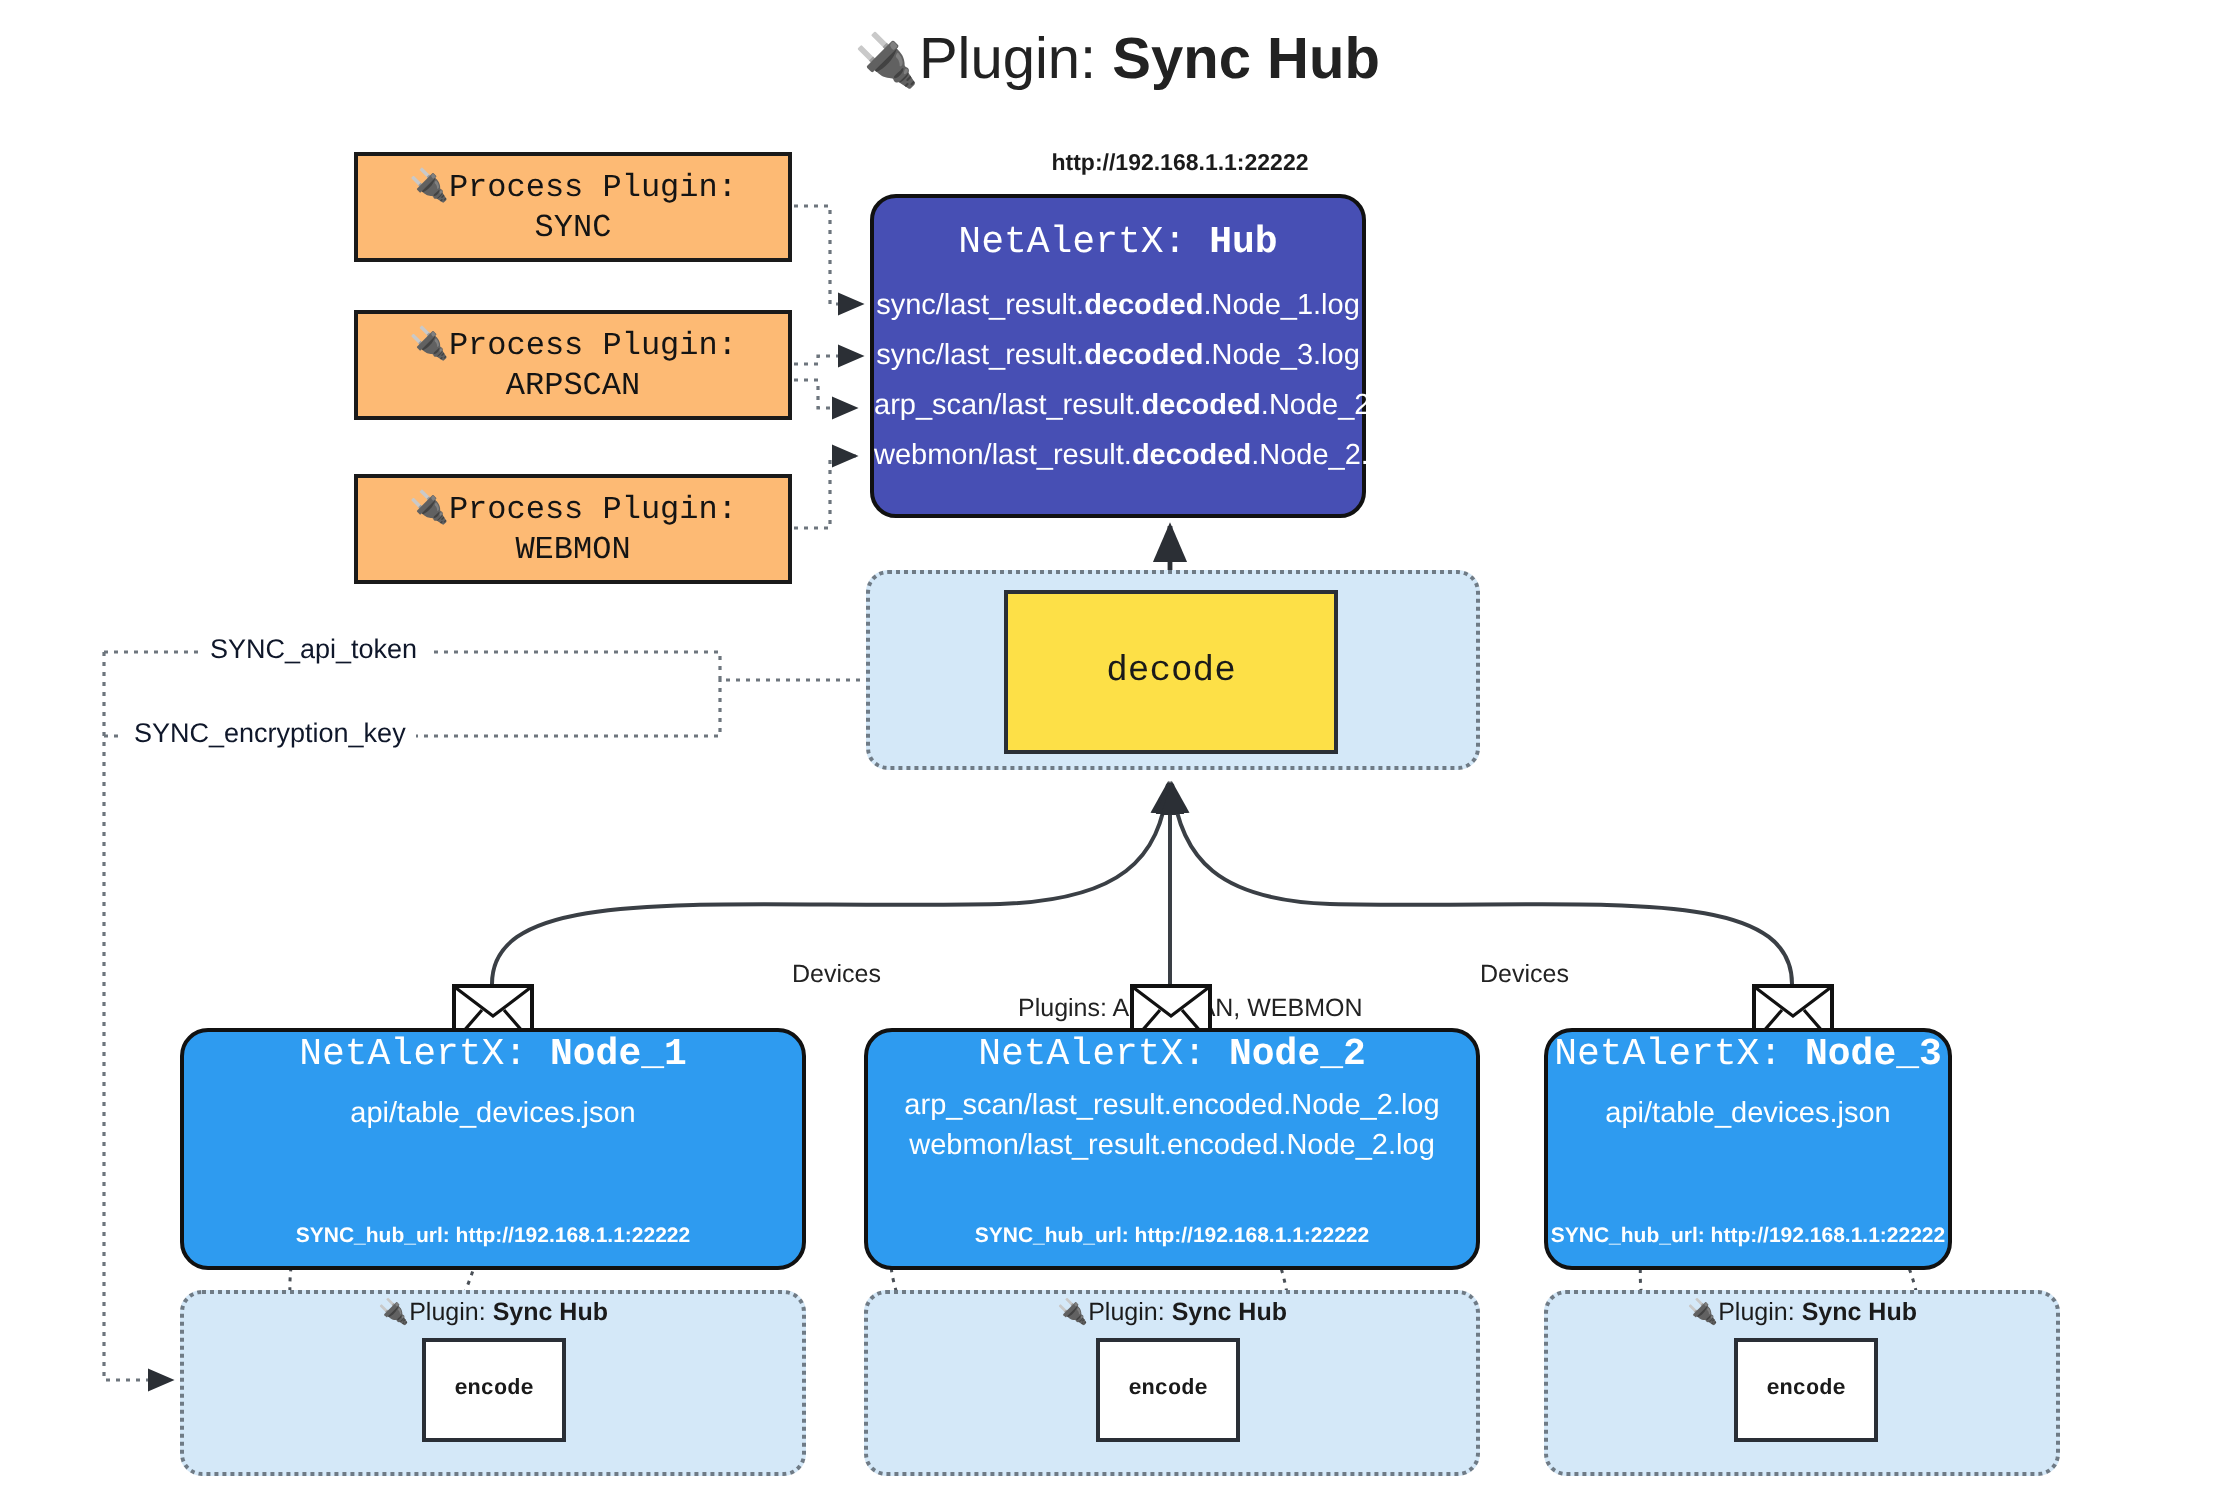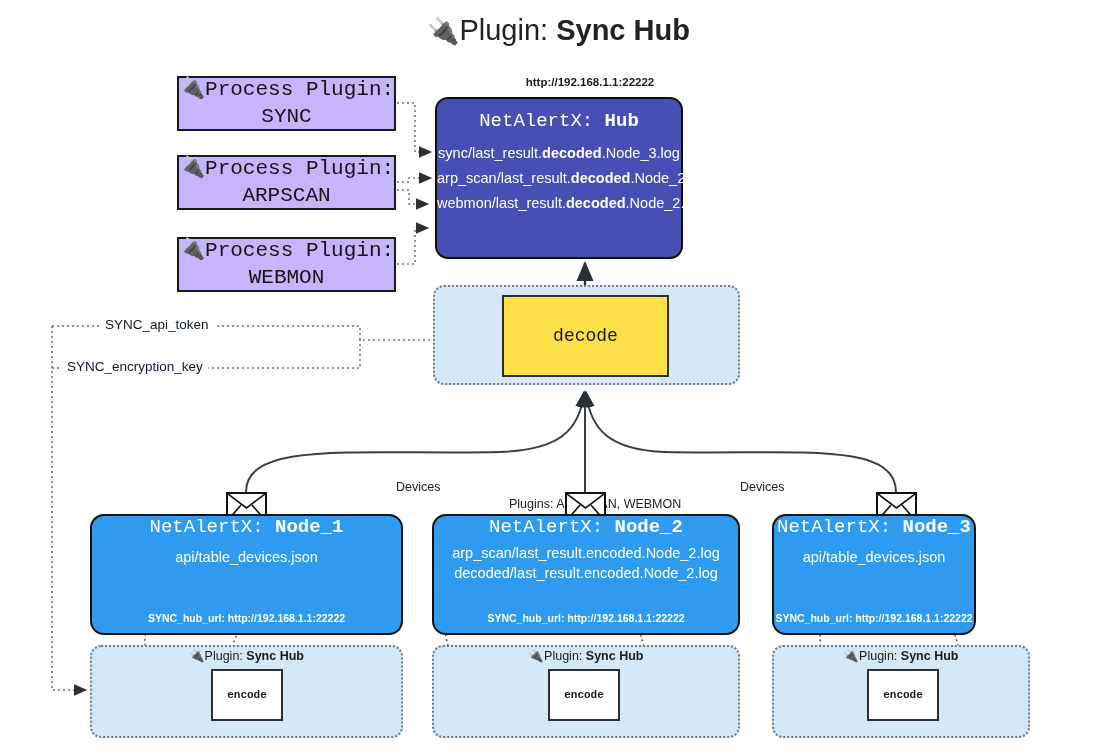--- a/index.html
+++ b/index.html
@@ -31,23 +31,23 @@
     white-space: nowrap;
   }
   #title .plug { font-size: 26px; }
   #title .t-light { font-weight: 400; }
   #title .t-bold { font-weight: 700; }
 
   
   .proc-box {
     width: 219px; height: 55px;
     border: 2px solid #1a1a1a;
-    background: #c4b5fd;
-    font-family: "Liberation Mono", monospace;
-    font-size: 21px;
+    background: #fdba74;
+    font-family: "Liberation Mono", monospace;
+    font-size: 16px;
     color: #141414;
     display: flex;
     flex-direction: column;
     align-items: center;
     justify-content: center;
     line-height: 1.25;
   }
   .proc-box .l1 { display: block; white-space: nowrap; }
   .proc-box .l2 { display: block; }
 
@@ -275,20 +275,21 @@
     <span class="l2">WEBMON</span>
   </div>
 
   <div id="hub-url" class="abs">http://192.168.1.1:22222</div>
 
   <div id="hub" class="abs">
     <div class="hub-title">
       <span>NetAlertX:</span>
       <b>Hub</b>
     </div>
+    <div class="hub-line"><span>sync/last_result.</span><b>decoded</b><span>.Node_1.log</span></div>
     <div class="hub-line"><span>sync/last_result.</span><b>decoded</b><span>.Node_3.log</span></div>
     <div class="hub-line"><span>arp_scan/last_result.</span><b>decoded</b><span>.Node_2.log</span></div>
     <div class="hub-line"><span>webmon/last_result.</span><b>decoded</b><span>.Node_2.log</span></div>
   </div>
 
   <div id="decode-group" class="abs"></div>
   <div id="decode-box" class="abs">decode</div>
 
   <div class="token-label abs" style="left:100px; top:317px;">SYNC_api_token</div>
   <div class="token-label abs" style="left:62px; top:359px;">SYNC_encryption_key</div>
@@ -324,21 +325,21 @@
     <div class="node-file">api/table_devices.json</div>
     <div class="node-foot">SYNC_hub_url: http://192.168.1.1:22222</div>
   </div>
 
   <div id="node2" class="node abs">
     <div class="node-title">
       <span>NetAlertX:</span>
       <b>Node_2</b>
     </div>
     <div class="node-file">arp_scan/last_result.encoded.Node_2.log</div>
-    <div class="node-file">decoded/last_result.encoded.Node_2.log</div>
+    <div class="node-file">webmon/last_result.encoded.Node_2.log</div>
     <div class="node-foot">SYNC_hub_url: http://192.168.1.1:22222</div>
   </div>
 
   <div id="node3" class="node abs">
     <div class="node-title">
       <span>NetAlertX:</span>
       <b>Node_3</b>
     </div>
     <div class="node-file">api/table_devices.json</div>
     <div class="node-foot">SYNC_hub_url: http://192.168.1.1:22222</div>

